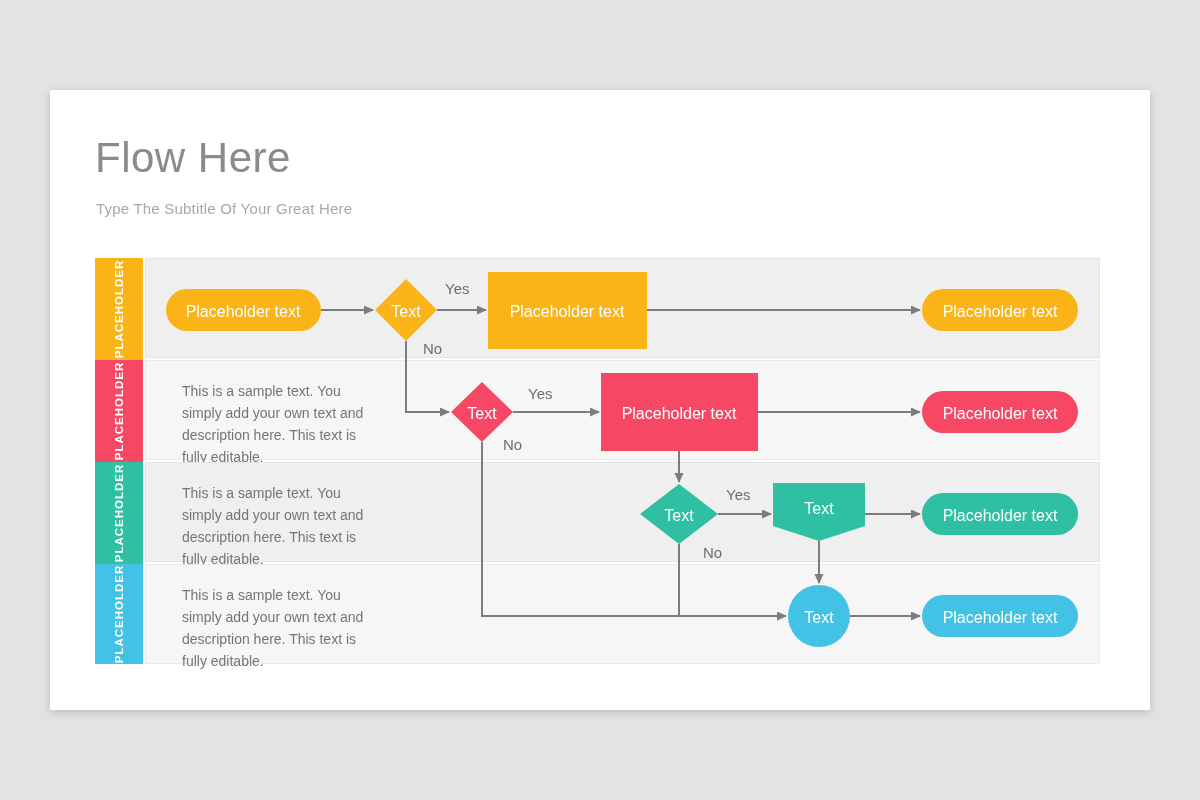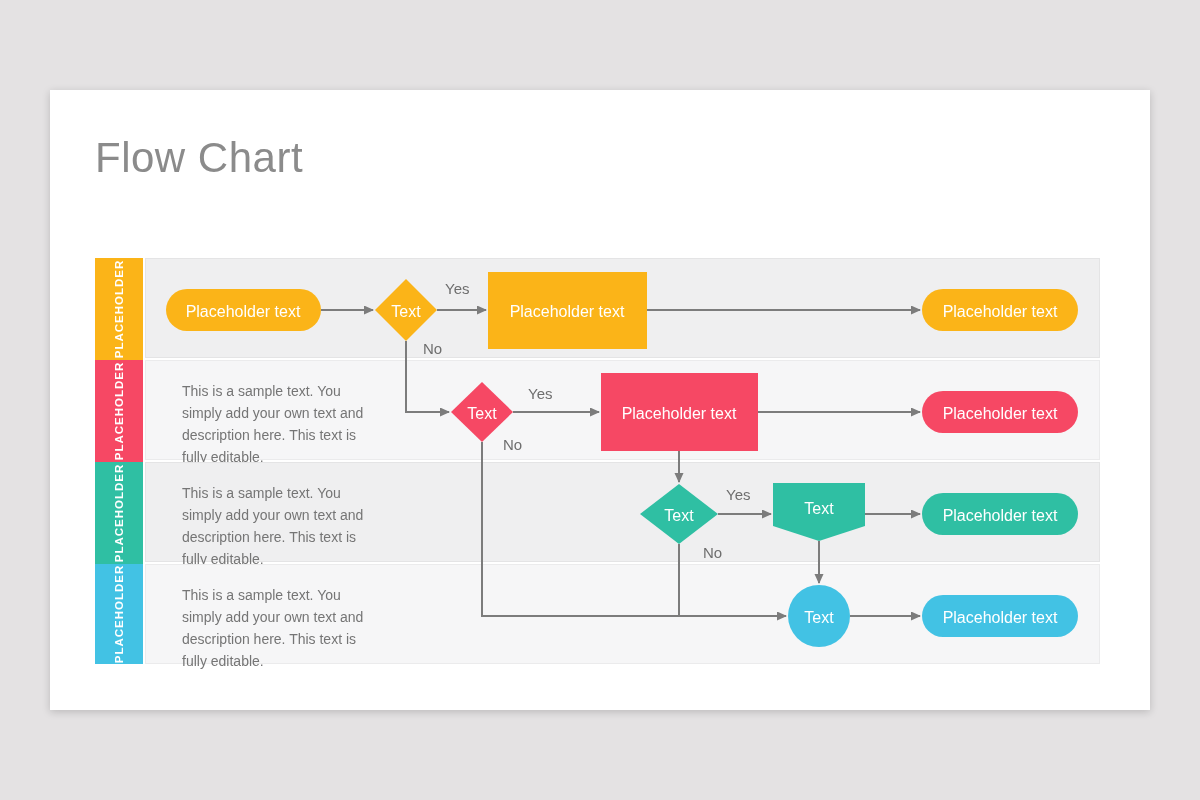--- a/index.html
+++ b/index.html
@@ -66,21 +66,22 @@
   svg text { font-family: "Liberation Sans", sans-serif; }
   .node-label { fill: #ffffff; font-size: 16px; }
   .branch-label { fill: #6e6e6e; font-size: 15px; }
   .conn { stroke: #7c7c7c; stroke-width: 2; fill: none; }
 </style>
 </head>
 <body>
 
 <div class="stage">
   <div class="slide">
-    <h1>Flow Chart</h1>
+    <h1>Flow Here</h1>
+    <p class="subtitle">Type The Subtitle Of Your Great Here</p>
 
     <div class="diagram">
 
       <div class="lane lane1">
         <div class="lane-body"></div>
         <div class="tab" style="background: rgb(251, 180, 24);">
           <span class="tab-label">PLACEHOLDER</span>
         </div>
       </div>
 

